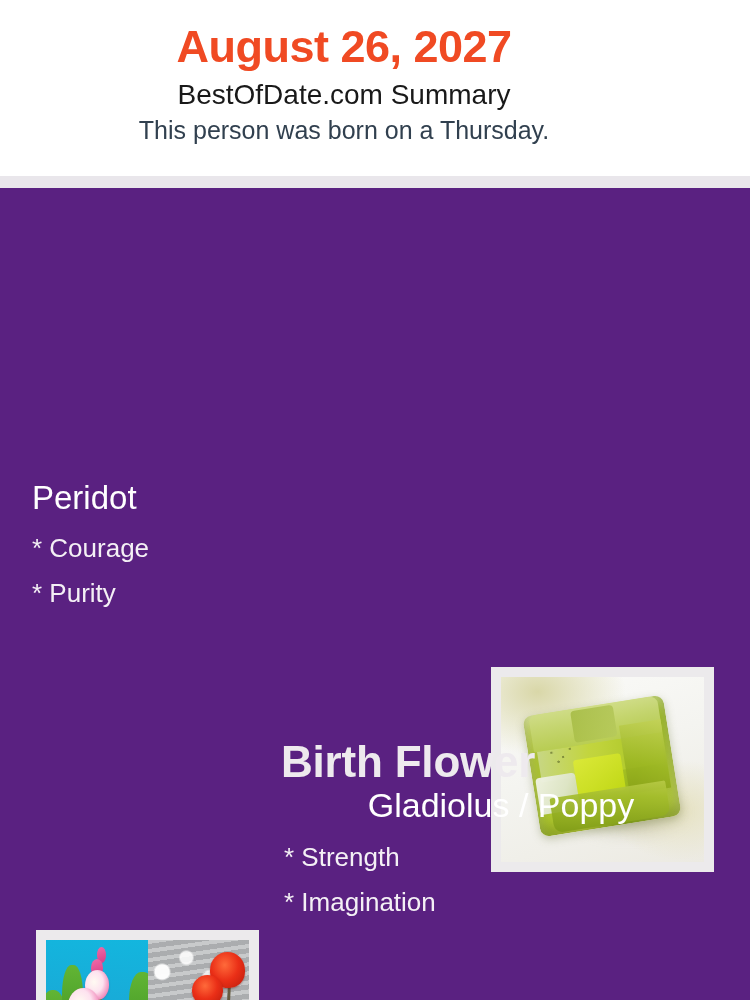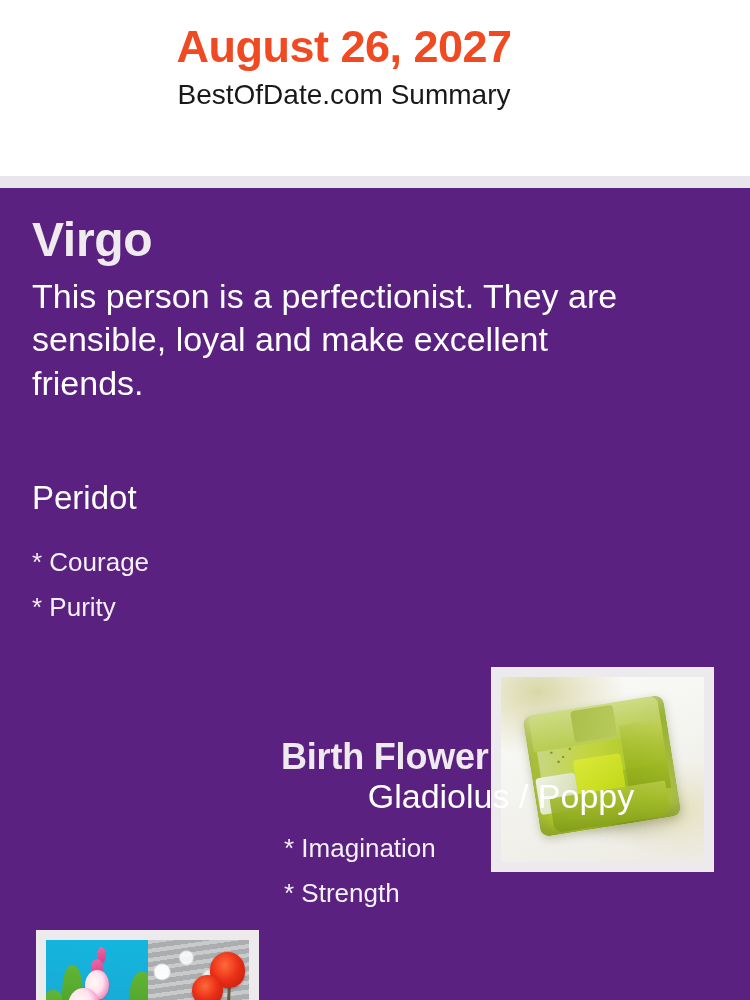--- a/index.html
+++ b/index.html
@@ -124,41 +124,41 @@
 
   .section-sub {
     margin-top: 3px;
     font-size: 33px;
     font-weight: normal;
     color: #ffffff;
     line-height: 1.16;
   }
 
   .trait-list {
-    margin-top: 23px;
+    margin-top: 9px;
     list-style: none;
   }
 
   .trait-item {
     font-size: 26px;
     font-weight: normal;
     color: #f4f0f5;
     line-height: 1.72;
     white-space: pre;
   }
 
   
   .birthflower {
     position: absolute;
     left: 281px;
     top: 550px;
     width: 440px;
   }
 
-  .birthflower .section-title { font-size: 36px; }
+  .birthflower .section-title { font-size: 44px; }
   .birthflower .section-sub   { font-size: 34px; margin-top: 0px; text-align: center; }
   .birthflower .trait-list    { margin-top: 10px; padding-left: 3px; }
   .birthflower .trait-item    { line-height: 1.73; }
 
   
   .frame {
     position: absolute;
     background: #eceaec;
     padding: 10px;
     overflow: hidden;
@@ -336,30 +336,27 @@
   }
 </style>
 </head>
 <body>
 
 <div class="page">
 
   <div class="header">
     <div class="header-date">August 26, 2027</div>
     <div class="header-site">BestOfDate.com Summary</div>
+    <div class="header-born">This person was born on a Thursday.</div>
   </div>
 
   <div class="divider"></div>
 
   <div class="body-panel">
 
-    <div class="zodiac">
-      <div class="zodiac-name">Virgo</div>
-      <div class="zodiac-desc">This person is a perfectionist. They are sensible, loyal and make excellent friends.</div>
-    </div>
 
     <div class="birthstone">
       <div class="section-sub">Peridot</div>
       <ul class="trait-list">
         <li class="trait-item">* Courage</li>
         <li class="trait-item">* Purity</li>
       </ul>
     </div>
 
     <div class="frame frame-peridot">
@@ -409,19 +406,19 @@
           </div>
 
         </div>
       </div>
     </div>
 
     <div class="birthflower">
       <div class="section-title">Birth Flower</div>
       <div class="section-sub">Gladiolus / Poppy</div>
       <ul class="trait-list">
+        <li class="trait-item">* Strength</li>
         <li class="trait-item">* Imagination</li>
-        <li class="trait-item">* Strength</li>
       </ul>
     </div>
 
   </div>
 </div>
 
 </body></html>

